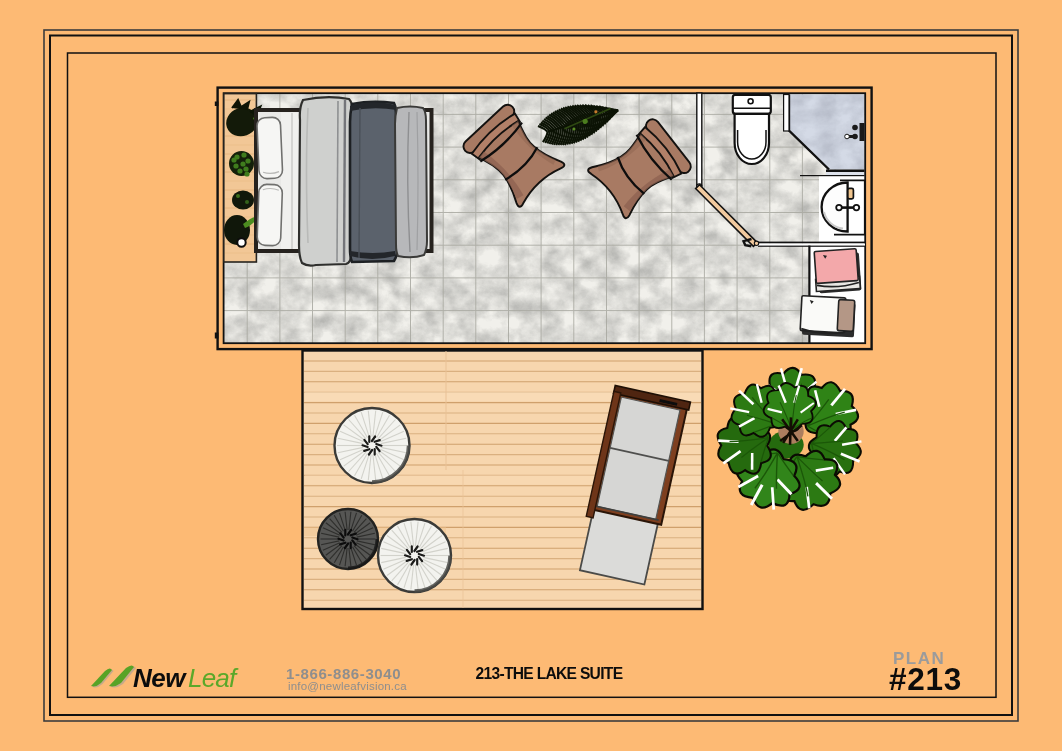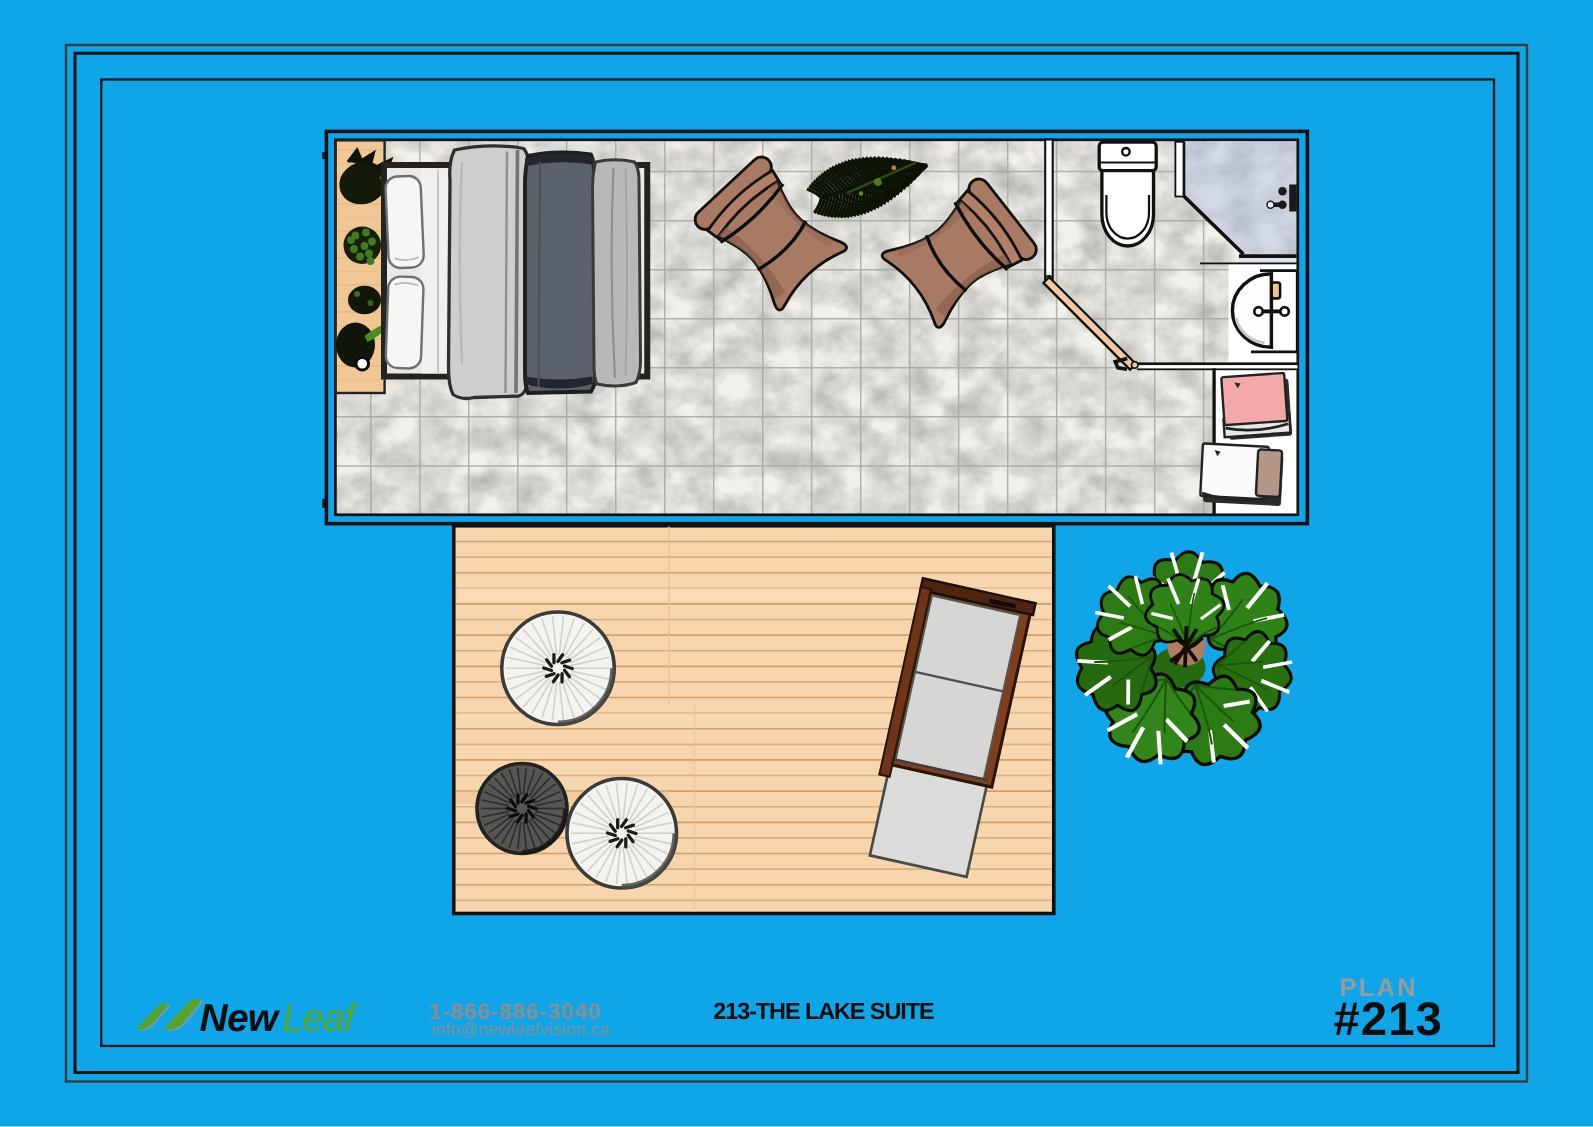--- a/index.html
+++ b/index.html
@@ -1,16 +1,16 @@
 <!DOCTYPE html>
 <html><head><meta charset="utf-8">
 <style>
 html,body{margin:0;padding:0;background:#ffffff;}
 *{font-family:"Liberation Sans", sans-serif;}
-#page{position:relative;width:1062px;height:751px;background:#0ea5e9;overflow:hidden;}
+#page{position:relative;width:1062px;height:751px;background:#fdba74;overflow:hidden;}
 </style></head><body>
 <div id="page">
 <svg width="1062" height="751" viewBox="0 0 1062 751">
 <defs>
 <filter id="marbleN" x="-5%" y="-5%" width="110%" height="110%">
 <feTurbulence type="fractalNoise" baseFrequency="0.05 0.06" numOctaves="5" seed="7" result="n"></feTurbulence>
 <feColorMatrix in="n" type="matrix" result="g" values="0 0 0 0 0.47  0 0 0 0 0.47  0 0 0 0 0.45  1.15 1.15 0 0 -0.78"></feColorMatrix>
 <feComposite in="g" in2="SourceGraphic" operator="in"></feComposite>
 </filter>
 <filter id="marbleB" x="-5%" y="-5%" width="110%" height="110%">

